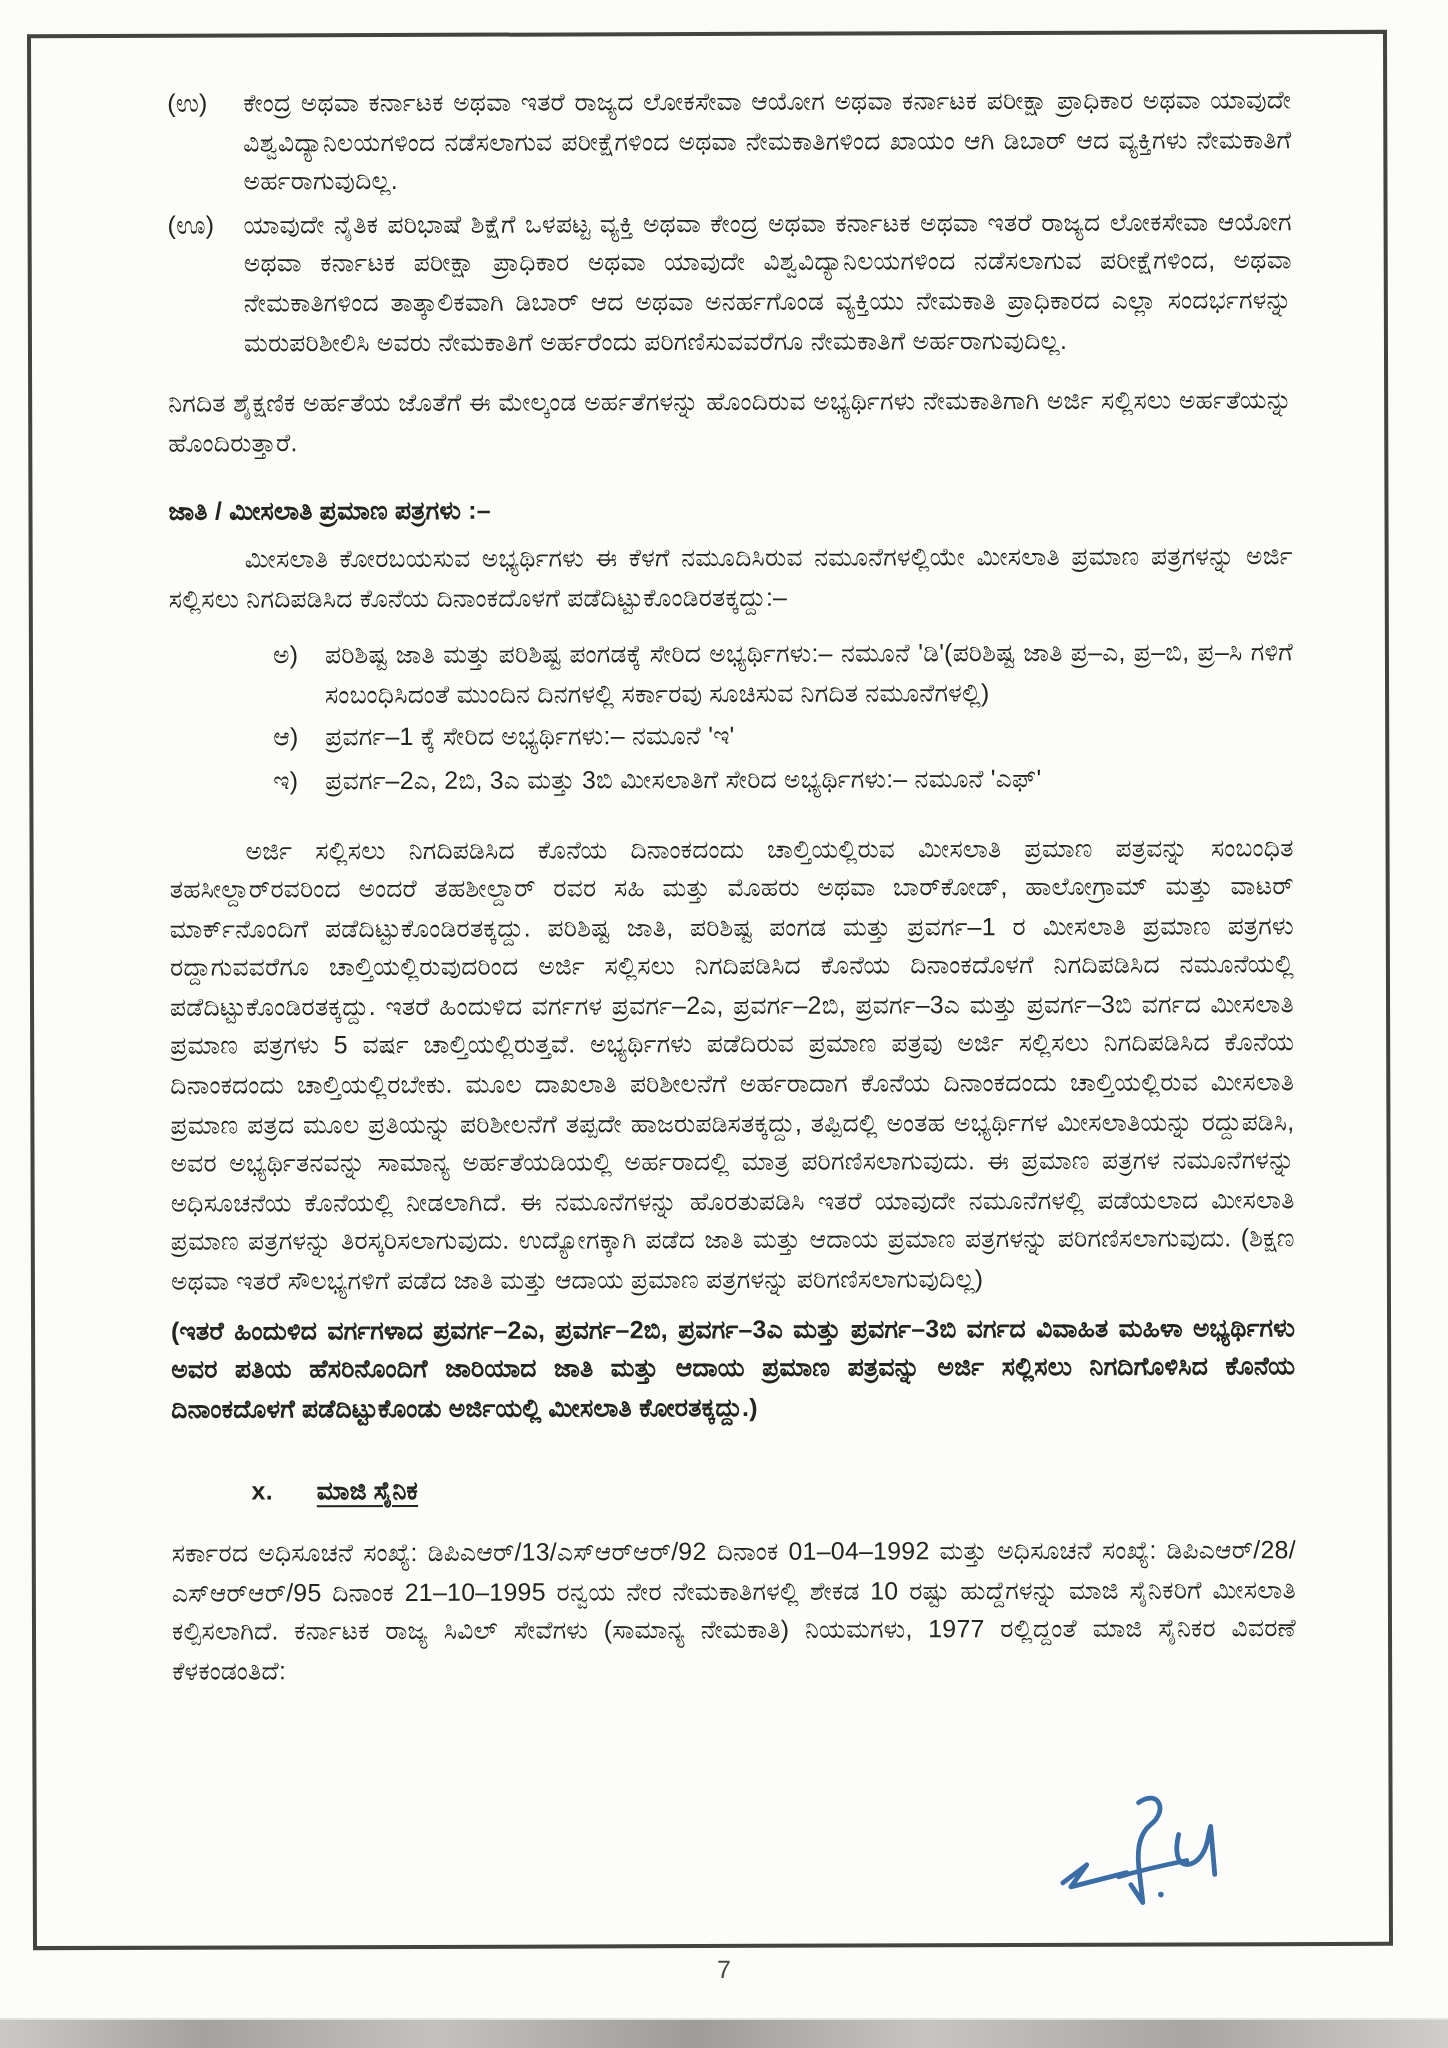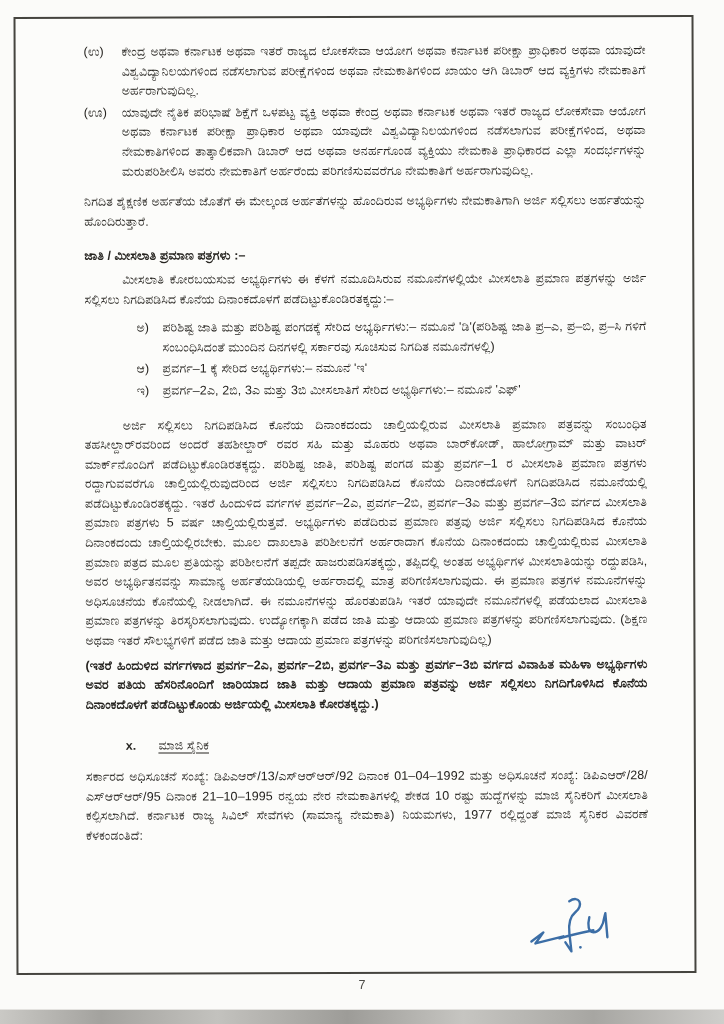--- a/index.html
+++ b/index.html
@@ -41,21 +41,21 @@
   .sec-heading { font-weight: bold; margin-top: 15px; }
   .indent { text-indent: 38px; }
 
   .sublist { margin-top: 9px; margin-left: 52px; }
   .sublist .clause .clabel { flex: 0 0 26px; }
 
   .bold-note { font-weight: bold; }
 
   .exserv-head { margin-top: 22px; margin-left: 40px; display: flex; gap: 22px; }
   .exserv-index { font-weight: bold; }
-  .exserv-title { font-weight: normal; text-decoration: underline; text-underline-offset: 3px; }
+  .exserv-title { font-weight: bold; text-decoration: underline; text-underline-offset: 3px; }
 
   
   .signature { position: absolute; left: 505px; top: 872px; }
 
   
   .footer-num {
     position: absolute; left: 0; top: 978px; width: 724px;
     text-align: center; font-size: 12.5px; color: #4c4b47;
   }
 

